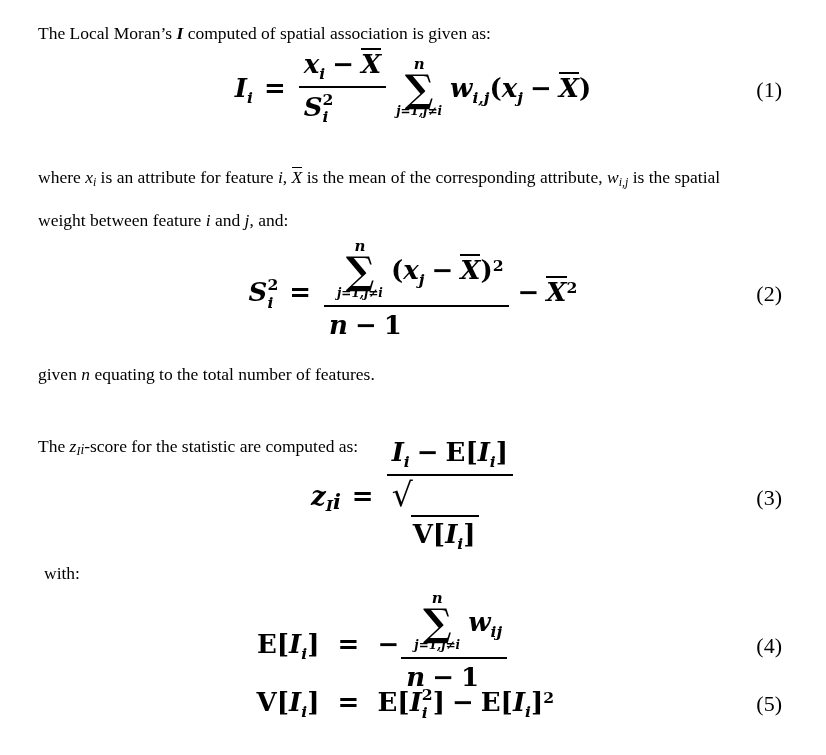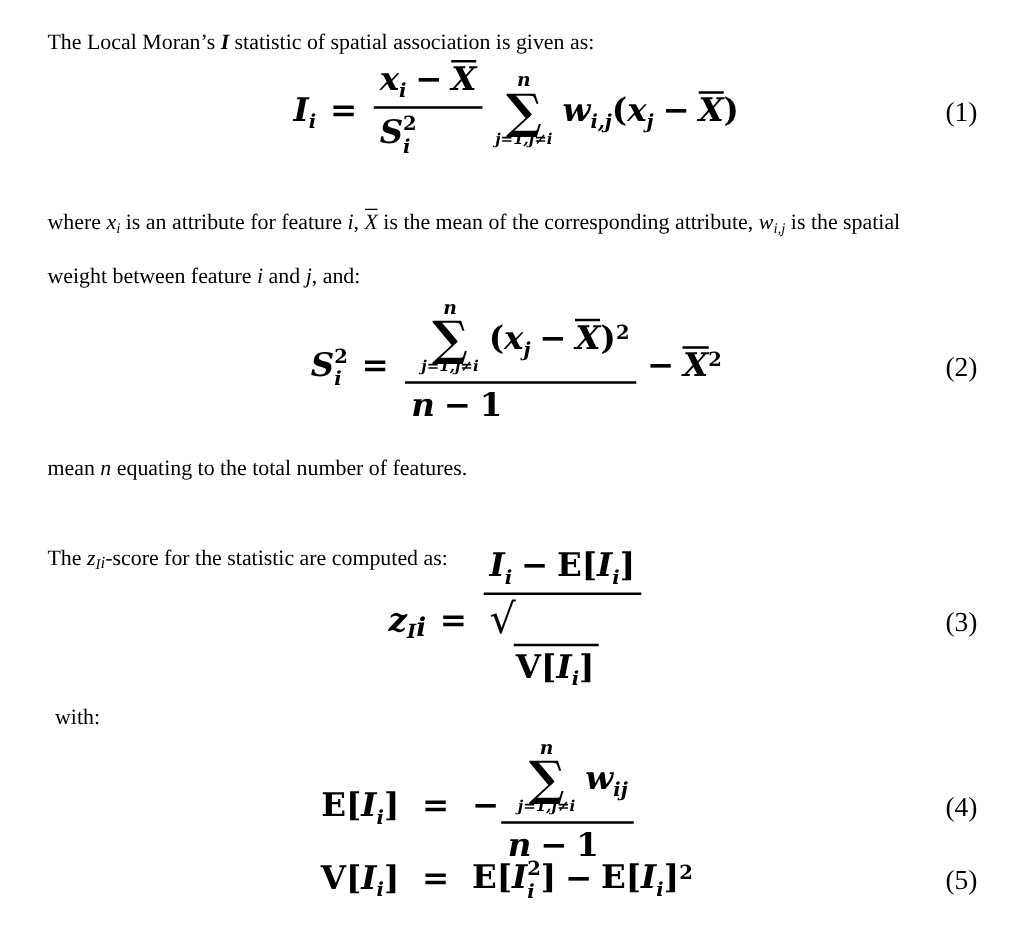--- a/index.html
+++ b/index.html
@@ -90,21 +90,21 @@
   
   .lhs45 { display: inline-block; min-width: 86px; text-align: right; }
   .rel45 { display: inline-block; width: 58px; text-align: center; }
   .rhs45 { display: inline-block; min-width: 215px; text-align: left; }
 </style>
 </head>
 <body>
 
 <div id="page">
 
-  <div class="abs para" style="top:14px; left:38px; width:760px;"><span>The Local Moran’s </span><span class="bbi">I</span><span> statistic of spatial association is given as:</span></div>
+  <div class="abs para" style="top:14px; left:38px; width:760px;"><span>The Local Moran’s </span><span class="bbi">I</span><span> computed of spatial association is given as:</span></div>
 
   <div class="abs eqrow" style="top:48px; height:84px;">
     <div class="math"><span class="mi">I</span><span class="msub">i</span><span class="rel">=</span><span class="frac"><span class="fnum"><span class="mi">x</span><span class="msub">i</span><span class="op">−</span><span class="mbar">X</span></span><span class="fden"><span class="mi">S</span><span class="supsub">
               <span class="ss-sup">2</span>
               <span class="ss-sub">i</span>
             </span></span></span><span class="bigsum">
           <span class="sum-top">n</span>
           <span class="sum-sigma">∑</span>
           <span class="sum-bot">j=1,j≠i</span>
         </span><span class="mi">w</span><span class="msub">i,j</span><span>(</span><span class="mi">x</span><span class="msub">j</span><span class="op">−</span><span class="mbar">X</span><span>)</span></div>
@@ -118,21 +118,21 @@
           <span class="ss-sup">2</span>
           <span class="ss-sub">i</span>
         </span><span class="rel">=</span><span class="frac"><span class="fnum"><span class="bigsum">
               <span class="sum-top">n</span>
               <span class="sum-sigma">∑</span>
               <span class="sum-bot">j=1,j≠i</span>
             </span><span>(</span><span class="mi">x</span><span class="msub">j</span><span class="op">−</span><span class="mbar">X</span><span>)</span><span class="msup">2</span></span><span class="fden"><span class="mi">n</span><span class="op">−</span><span>1</span></span></span><span class="op">−</span><span class="mbar">X</span><span class="msup">2</span></div>
     <span class="eqnum">(2)</span>
   </div>
 
-  <div class="abs para" style="top:355px; left:38px; width:740px;"><span>mean </span><span class="bit">n</span><span> equating to the total number of features.</span></div>
+  <div class="abs para" style="top:355px; left:38px; width:740px;"><span>given </span><span class="bit">n</span><span> equating to the total number of features.</span></div>
 
   <div class="abs para" style="top:427px; left:38px; width:740px;"><span>The </span><span class="bit">z</span><span class="bsub">I</span><span class="bsubsub">i</span><span>-score for the statistic are computed as:</span></div>
 
   <div class="abs eqrow" style="top:460px; height:76px;">
     <div class="math"><span class="mi">z</span><span class="msub">I</span><span class="msubsub">i</span><span class="rel">=</span><span class="frac"><span class="fnum"><span class="mi">I</span><span class="msub">i</span><span class="op">−</span><span>E[</span><span class="mi">I</span><span class="msub">i</span><span>]</span></span><span class="fden"><span class="sqrt">
               <span class="sqrt-sign">√</span>
               <span class="sqrt-body"><span>V[</span><span class="mi">I</span><span class="msub">i</span><span>]</span></span>
             </span></span></span></div>
     <span class="eqnum">(3)</span>
   </div>

